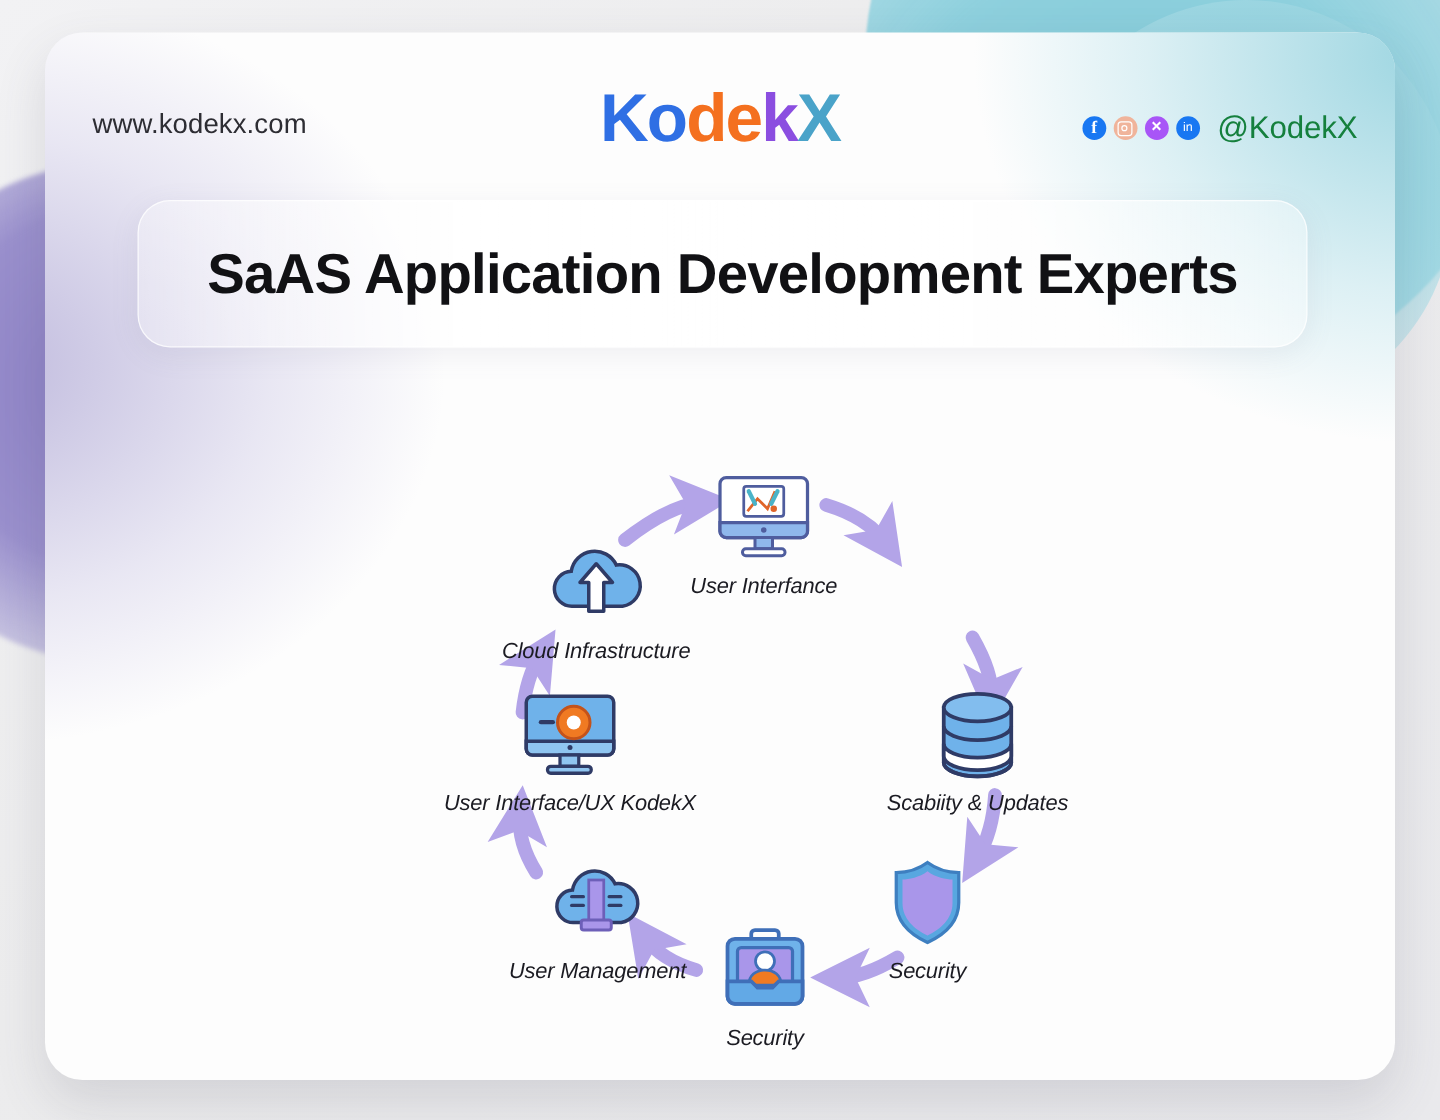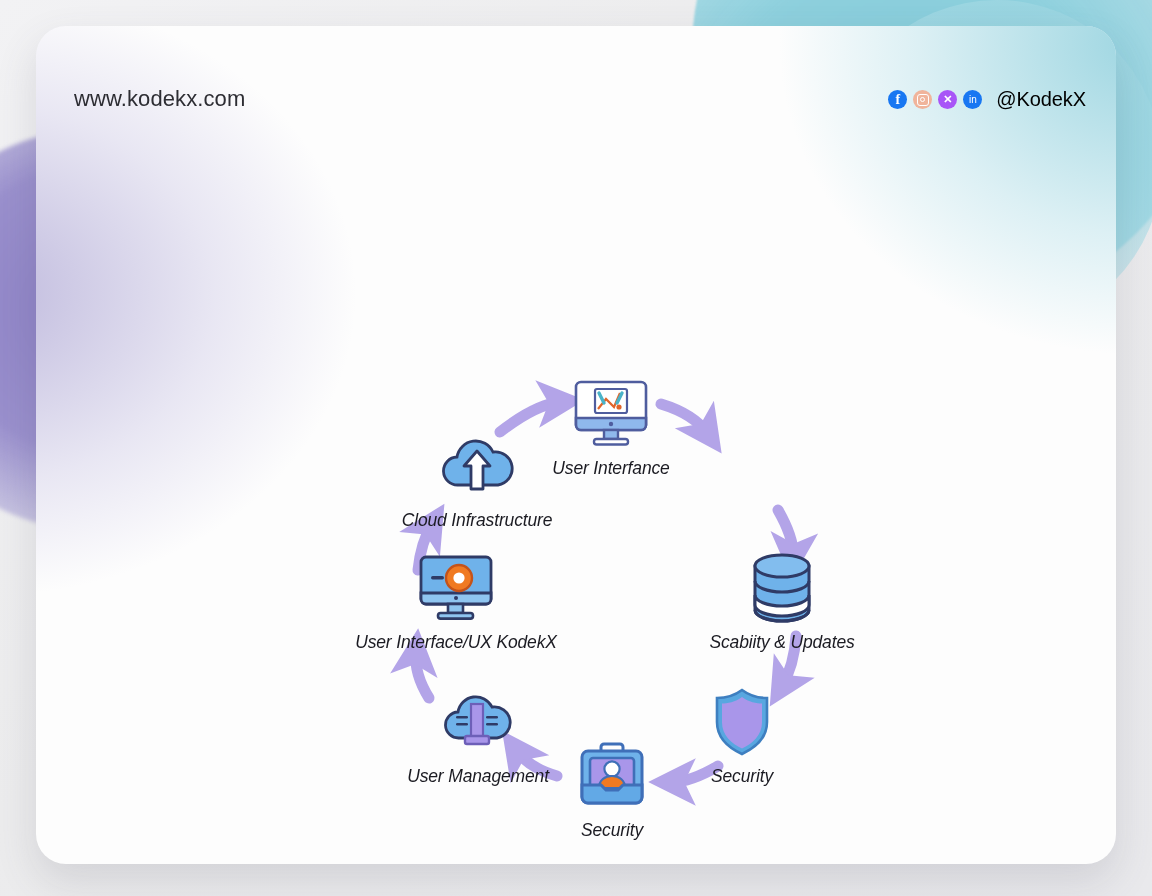--- a/index.html
+++ b/index.html
@@ -134,22 +134,22 @@
     position: relative; display: block;
   }
   .ic-ig .glyph::after {
     content: ""; position: absolute; left: 2px; top: 2px; width: 3.2px; height: 3.2px;
     border: 1.4px solid #ffffff; border-radius: 50%;
   }
   .ic-x  { background: #a855f7; font-size: 11px; }
   .ic-li { background: #1877f2; font-size: 10px; font-weight: 400; }
   .social-handle {
     margin-left: 8px;
-    font-size: 20px;
-    color: #000000;
+    font-size: 25px;
+    color: #15803d;
     letter-spacing: -0.1px;
   }
 
   
   .title-banner {
     position: absolute;
     left: 74px;
     top: 134px;
     width: 934px;
     height: 116px;
@@ -217,32 +217,36 @@
   <div class="blob blob-teal"></div>
   <div class="blob blob-teal-2"></div>
 
   <div id="poster-card">
     <div class="card-inner">
 
       <div class="header">
 
         <div class="site-url">www.kodekx.com</div>
 
+        <div class="brand-logo" id="brand-logo"><span style="color: rgb(47, 111, 228);">K</span><span style="color: rgb(47, 111, 228);">o</span><span style="color: rgb(244, 112, 31);">d</span><span style="color: rgb(244, 112, 31);">e</span><span style="color: rgb(139, 78, 224);">k</span><span style="color: rgb(74, 163, 201);">X</span></div>
 
         <div class="social-cluster">
           <span class="social-icon ic-fb">f</span>
           <span class="social-icon ic-ig">
               <span class="glyph"></span>
             </span>
           <span class="social-icon ic-x">✕</span>
           <span class="social-icon ic-li">in</span>
           <span class="social-handle">@KodekX</span>
         </div>
       </div>
 
+      <div class="title-banner">
+        <div class="title-text">SaAS Application Development Experts</div>
+      </div>
 
       <div class="diagram">
 
         <svg class="diagram-svg" viewBox="0 0 1080 530">
           <defs>
             <marker id="arw" viewBox="0 0 12 12" refX="6" refY="6" markerWidth="5.2" markerHeight="5.2" orient="auto-start-reverse">
               <path d="M1 1 L11 6 L1 11 L3.4 6 Z" fill="#b3a4e8"></path>
             </marker>
           </defs>
           <g fill="none" stroke="#b3a4e8" stroke-width="11" stroke-linecap="round" marker-end="url(#arw)">

